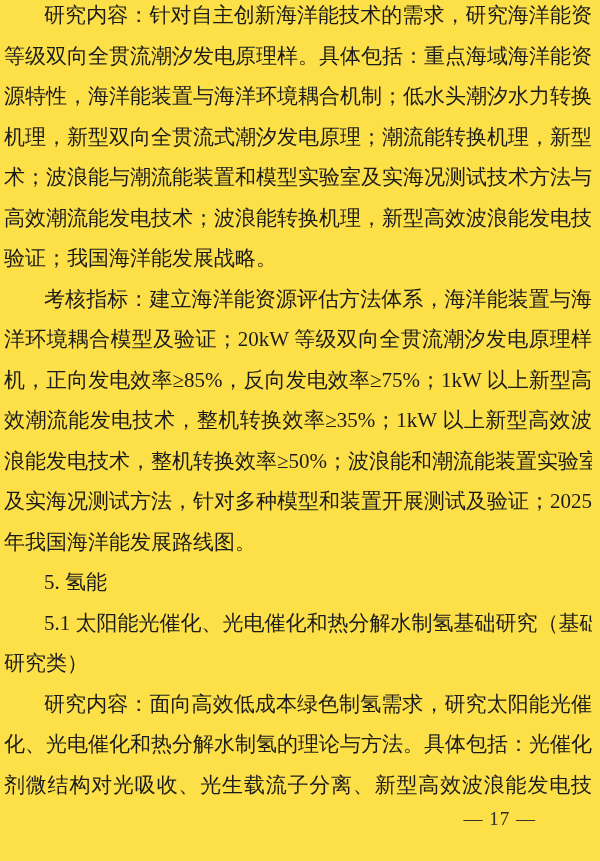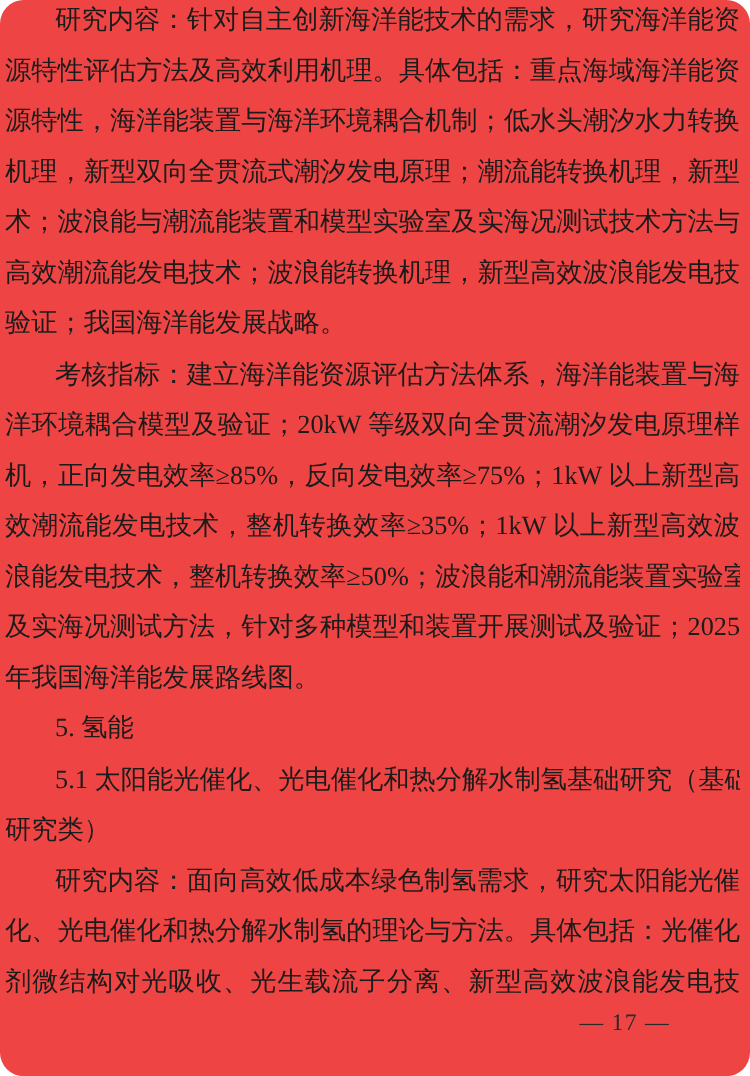--- a/index.html
+++ b/index.html
@@ -4,25 +4,24 @@
 <style>
   html, body {
     margin: 0;
     padding: 0;
     background: #ffffff;
   }
   .page {
     position: relative;
     width: 600px;
     height: 861px;
-    background: #ef4444;
+    background: #fde047;
     overflow: hidden;
     font-family: "Liberation Serif", "DejaVu Serif", serif;
     color: #1b1b1b;
-    border-radius: 19px;
   }
   .body-text {
     position: absolute;
     top: -5px;
     left: 4px;
     right: 8px;
   }
   .line {
     height: 40.5px;
     line-height: 40.5px;
@@ -49,21 +48,21 @@
     color: #2a2a2a;
     letter-spacing: 1px;
   }
 </style>
 </head>
 <body>
 
 <div class="page">
   <div class="body-text">
     <div class="line ind">研究内容：针对自主创新海洋能技术的需求，研究海洋能资</div>
-    <div class="line">源特性评估方法及高效利用机理。具体包括：重点海域海洋能资</div>
+    <div class="line">等级双向全贯流潮汐发电原理样。具体包括：重点海域海洋能资</div>
     <div class="line">源特性，海洋能装置与海洋环境耦合机制；低水头潮汐水力转换</div>
     <div class="line">机理，新型双向全贯流式潮汐发电原理；潮流能转换机理，新型</div>
     <div class="line">术；波浪能与潮流能装置和模型实验室及实海况测试技术方法与</div>
     <div class="line">高效潮流能发电技术；波浪能转换机理，新型高效波浪能发电技</div>
     <div class="line last">验证；我国海洋能发展战略。</div>
     <div class="line ind">考核指标：建立海洋能资源评估方法体系，海洋能装置与海</div>
     <div class="line">洋环境耦合模型及验证；20kW 等级双向全贯流潮汐发电原理样</div>
     <div class="line">机，正向发电效率≥85%，反向发电效率≥75%；1kW 以上新型高</div>
     <div class="line">效潮流能发电技术，整机转换效率≥35%；1kW 以上新型高效波</div>
     <div class="line">浪能发电技术，整机转换效率≥50%；波浪能和潮流能装置实验室</div>

